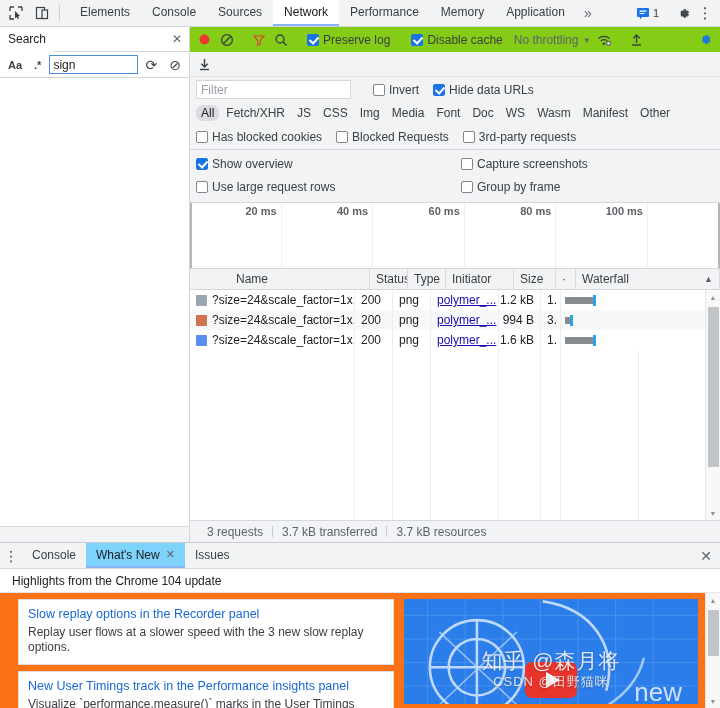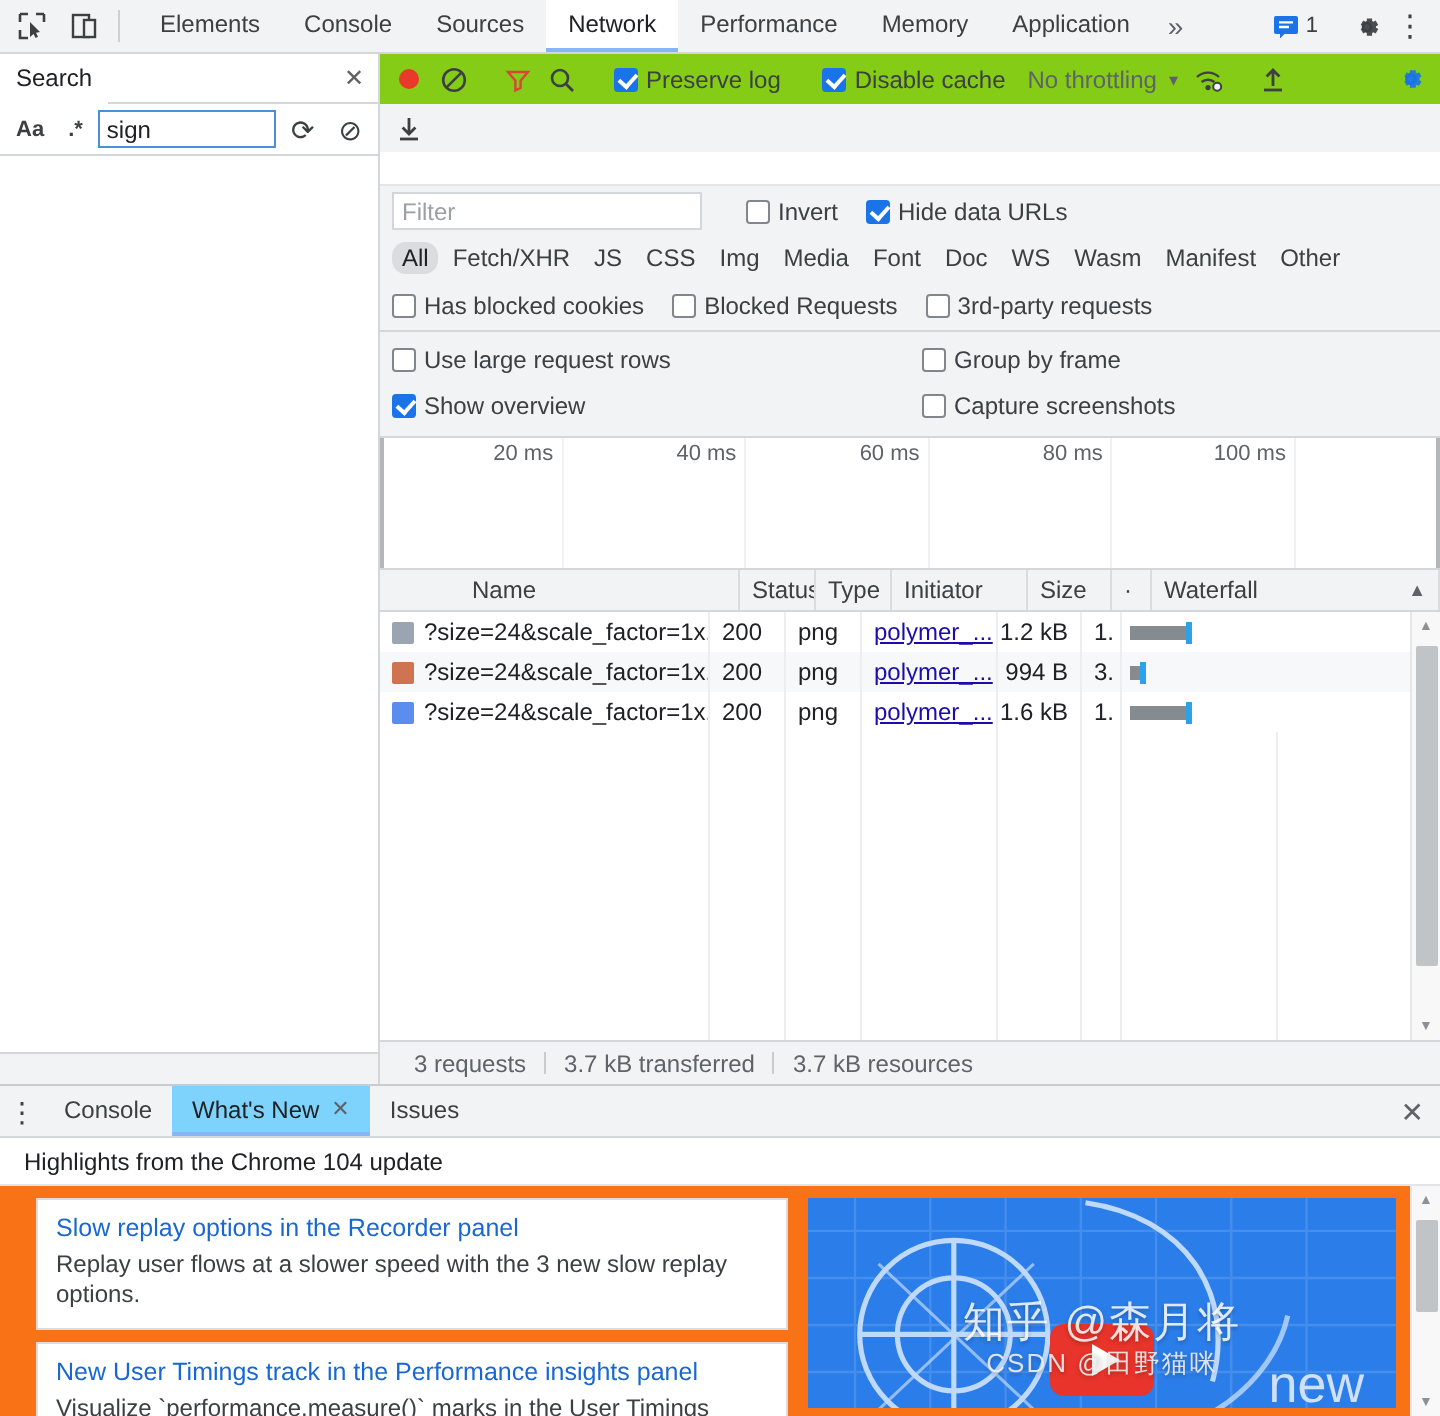--- a/index.html
+++ b/index.html
@@ -86,21 +86,21 @@
     content: ""; position: absolute; left: 3px; top: 0px;
     width: 4px; height: 7px; border: solid #fff; border-width: 0 2px 2px 0;
     transform: rotate(42deg);
   }
   .throttle { font-size: 12px; color: #5f6368; padding-left: 4px; white-space: nowrap; cursor: pointer; }
   .caret { color: #5f6368; font-size: 9px; padding: 0 3px; cursor: pointer; }
   .nt-row2 { min-height: 24px; display: flex; align-items: center; padding: 0 5px; background: #f1f3f4; }
 
   .filterbar {
     min-height: 26px; display: flex; align-items: center; gap: 0px;
-    padding: 3px 6px; background: #f1f3f4; border-top: 1px solid #e3e5e8; margin-top: 16px;
+    padding: 3px 6px; background: #f1f3f4; border-top: 1px solid #e3e5e8;
   }
   .filterinput {
     width: 155px; height: 19px; border: 1px solid #d3d6da; background: #fff;
     font-family: "Liberation Sans", sans-serif; font-size: 12px; padding: 0 4px;
     color: #202124; outline: none;
   }
   .filterinput::placeholder { color: #9aa0a6; }
   .fb-gap { width: 22px; }
   .fb-cbs { display: flex; align-items: center; gap: 14px; }
 
@@ -119,21 +119,21 @@
     padding: 2px 6px 4px; background: #f1f3f4; border-bottom: 1px solid #d3d6da;
   }
 
   .settingrows { background: #f1f3f4; border-bottom: 1px solid #d3d6da; padding: 2px 0 4px; }
   .srow { display: flex; align-items: center; min-height: 23px; padding: 0 6px; }
   .srow .left { width: 265px; }
 
   
   .overview {
     height: 66px; background: #fff; border-bottom: 1px solid #d3d6da;
-    position: relative; overflow: hidden;
+    position: relative; overflow: hidden; font-weight: bold;
   }
   .ov-ticks { position: absolute; inset: 0; display: flex; }
   .ov-cell {
     flex: 1; border-right: 1px solid #f0f1f2; position: relative;
   }
   .ov-cell .lbl {
     position: absolute; right: 4px; top: 2px;
     font-size: 11px; color: #5f6368; white-space: nowrap;
   }
   .ov-edgel, .ov-edger {
@@ -448,36 +448,36 @@
         </label>
         <label class="cbrow">
           <span class="cb"></span>
           <span>3rd-party requests</span>
         </label>
       </div>
 
       <div class="settingrows">
         <div class="srow">
           <label class="cbrow left">
+            <span class="cb on"></span>
+            <span>Show overview</span>
+          </label>
+          <label class="cbrow">
+            <span class="cb"></span>
+            <span>Capture screenshots</span>
+          </label>
+        </div>
+        <div class="srow">
+          <label class="cbrow left">
             <span class="cb"></span>
             <span>Use large request rows</span>
           </label>
           <label class="cbrow">
             <span class="cb"></span>
             <span>Group by frame</span>
-          </label>
-        </div>
-        <div class="srow">
-          <label class="cbrow left">
-            <span class="cb on"></span>
-            <span>Show overview</span>
-          </label>
-          <label class="cbrow">
-            <span class="cb"></span>
-            <span>Capture screenshots</span>
           </label>
         </div>
       </div>
 
       <div class="overview">
         <div class="ov-ticks">
           <div class="ov-cell">
               <span class="lbl">20 ms</span>
             </div>
           <div class="ov-cell">

